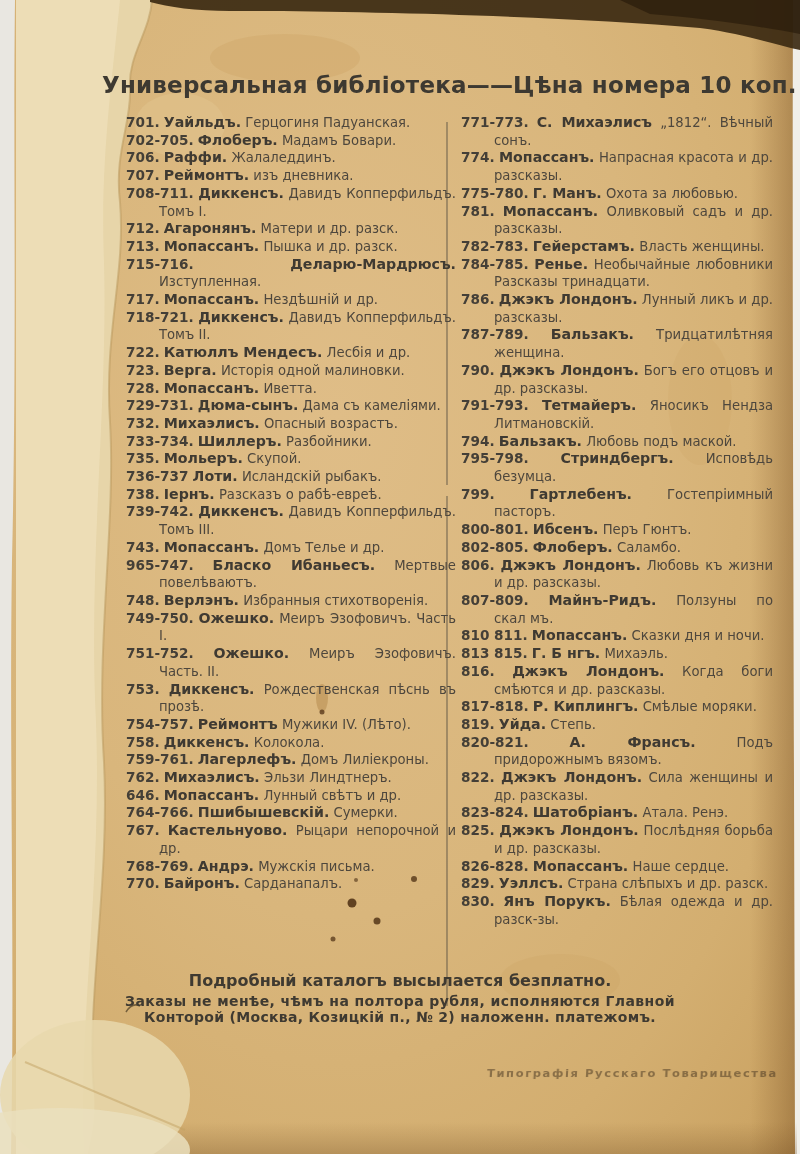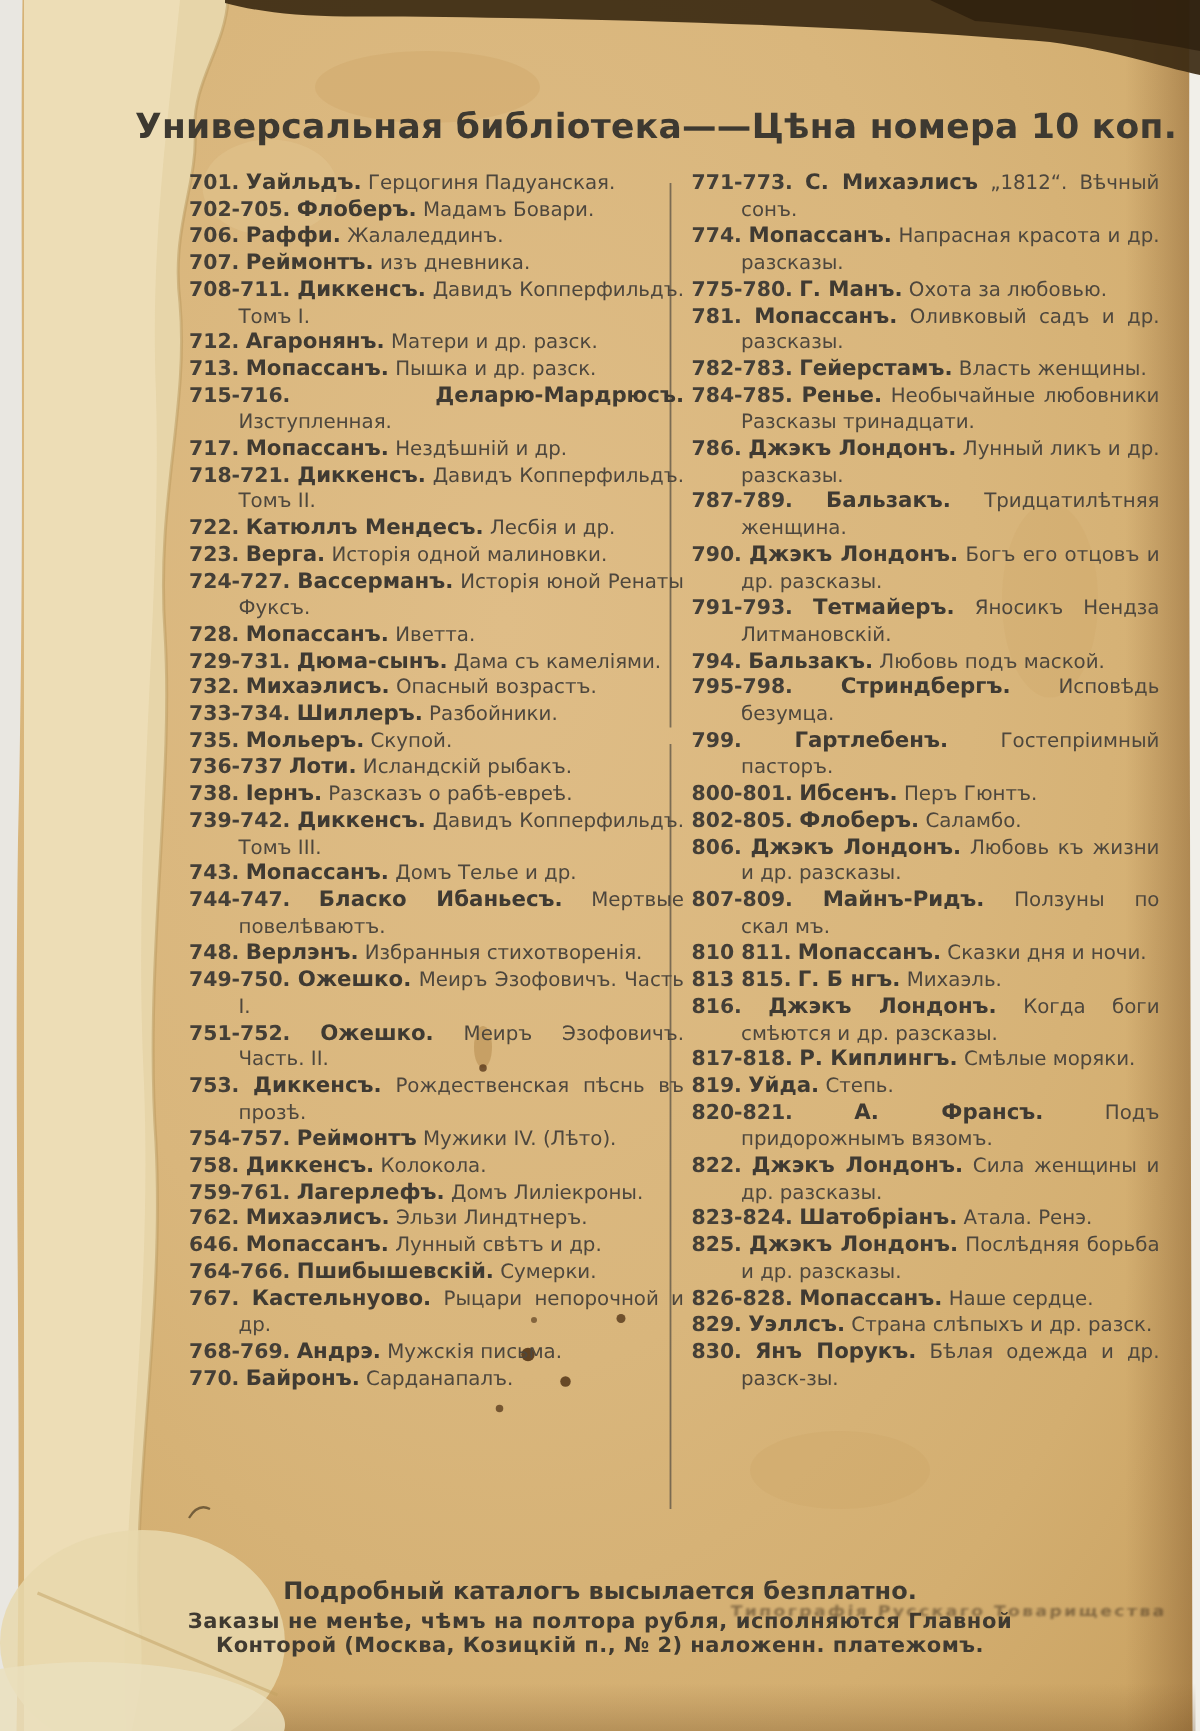--- a/index.html
+++ b/index.html
@@ -8,35 +8,35 @@
     background:#e9e7e2;
     font-family:"DejaVu Sans","Liberation Sans",sans-serif;
   }
   .page{
     position:absolute;inset:0;
     background:radial-gradient(ellipse at 42% 36%, #dfbd87 0%, #d9b67c 48%, #d3ae70 76%, #c9a160 100%);
   }
   .texture{position:absolute;inset:0;z-index:1;pointer-events:none;}
   .content{position:absolute;inset:0;z-index:2;color:#48423a;}
   .title{
-    position:absolute;top:72px;left:90px;width:660px;text-align:center;
+    position:absolute;top:72px;left:102px;width:660px;text-align:center;
     font-size:23px;font-weight:700;color:#3d3931;white-space:nowrap;letter-spacing:.2px;
   }
   .col{
     position:absolute;top:114px;font-size:13.2px;line-height:17.7px;
     color:#4a443c;text-align:justify;
   }
   .col-left{left:114px;width:330px;margin-left:12px;}
   .col-right{left:461px;width:312px;}
   .entry{padding-left:33px;text-indent:-33px;}
   .num{font-weight:700;font-size:13.6px;color:#443f37;}
   .author{font-weight:700;font-size:14.2px;color:#3f3a32;}
   .btitle{font-weight:400;color:#4e473d;}
   .footer{
-    position:absolute;left:40px;width:720px;top:1051px;text-align:center;color:#3f3a31;
+    position:absolute;left:40px;width:720px;top:971px;text-align:center;color:#3f3a31;
   }
   .footer-line1{font-size:16px;font-weight:700;}
   .footer-line2{font-size:14px;font-weight:700;margin-top:3px;letter-spacing:.4px;}
   .footer-line3{font-size:14px;font-weight:700;letter-spacing:.3px;}
   .stamp{
     position:absolute;left:487px;top:1067px;width:300px;white-space:nowrap;
     font-size:11.5px;font-weight:700;color:rgba(62,46,28,.5);
     filter:blur(.7px);letter-spacing:1.6px;transform:scaleY(.85) skewX(-3deg);
   }
 </style>
@@ -108,31 +108,30 @@
         <div class="entry"><span class="num">706.</span> <span class="author">Раффи.</span> <span class="btitle">Жалаледдинъ.</span></div>
         <div class="entry"><span class="num">707.</span> <span class="author">Реймонтъ.</span> <span class="btitle">изъ дневника.</span></div>
         <div class="entry"><span class="num">708-711.</span> <span class="author">Диккенсъ.</span> <span class="btitle">Давидъ Копперфильдъ. Томъ I.</span></div>
         <div class="entry"><span class="num">712.</span> <span class="author">Агаронянъ.</span> <span class="btitle">Матери и др. разск.</span></div>
         <div class="entry"><span class="num">713.</span> <span class="author">Мопассанъ.</span> <span class="btitle">Пышка и др. разск.</span></div>
         <div class="entry"><span class="num">715-716.</span> <span class="author">Деларю-Мардрюсъ.</span> <span class="btitle">Изступленная.</span></div>
         <div class="entry"><span class="num">717.</span> <span class="author">Мопассанъ.</span> <span class="btitle">Нездѣшній и др.</span></div>
         <div class="entry"><span class="num">718-721.</span> <span class="author">Диккенсъ.</span> <span class="btitle">Давидъ Копперфильдъ. Томъ II.</span></div>
         <div class="entry"><span class="num">722.</span> <span class="author">Катюллъ Мендесъ.</span> <span class="btitle">Лесбія и др.</span></div>
         <div class="entry"><span class="num">723.</span> <span class="author">Верга.</span> <span class="btitle">Исторія одной малиновки.</span></div>
-        <div class="entry"><span class="num">724-727.</span> <span class="author">Вассерманъ.</span> <span class="btitle">Исторія юной Ренаты Фуксъ.</span></div>
         <div class="entry"><span class="num">728.</span> <span class="author">Мопассанъ.</span> <span class="btitle">Иветта.</span></div>
         <div class="entry"><span class="num">729-731.</span> <span class="author">Дюма-сынъ.</span> <span class="btitle">Дама съ камеліями.</span></div>
         <div class="entry"><span class="num">732.</span> <span class="author">Михаэлисъ.</span> <span class="btitle">Опасный возрастъ.</span></div>
         <div class="entry"><span class="num">733-734.</span> <span class="author">Шиллеръ.</span> <span class="btitle">Разбойники.</span></div>
         <div class="entry"><span class="num">735.</span> <span class="author">Мольеръ.</span> <span class="btitle">Скупой.</span></div>
         <div class="entry"><span class="num">736-737</span> <span class="author">Лоти.</span> <span class="btitle">Исландскій рыбакъ.</span></div>
         <div class="entry"><span class="num">738.</span> <span class="author">Іернъ.</span> <span class="btitle">Разсказъ о рабѣ-евреѣ.</span></div>
         <div class="entry"><span class="num">739-742.</span> <span class="author">Диккенсъ.</span> <span class="btitle">Давидъ Копперфильдъ. Томъ III.</span></div>
         <div class="entry"><span class="num">743.</span> <span class="author">Мопассанъ.</span> <span class="btitle">Домъ Телье и др.</span></div>
-        <div class="entry"><span class="num">744-747.</span> <span class="author">Бласко Ибаньесъ.</span> <span class="btitle">Мертвые повелѣваютъ.</span></div>
+        <div class="entry"><span class="num">965-747.</span> <span class="author">Бласко Ибаньесъ.</span> <span class="btitle">Мертвые повелѣваютъ.</span></div>
         <div class="entry"><span class="num">748.</span> <span class="author">Верлэнъ.</span> <span class="btitle">Избранныя стихотворенія.</span></div>
         <div class="entry"><span class="num">749-750.</span> <span class="author">Ожешко.</span> <span class="btitle">Меиръ Эзофовичъ. Часть I.</span></div>
         <div class="entry"><span class="num">751-752.</span> <span class="author">Ожешко.</span> <span class="btitle">Меиръ Эзофовичъ. Часть. II.</span></div>
         <div class="entry"><span class="num">753.</span> <span class="author">Диккенсъ.</span> <span class="btitle">Рождественская пѣснь въ прозѣ.</span></div>
         <div class="entry"><span class="num">754-757.</span> <span class="author">Реймонтъ</span> <span class="btitle">Мужики IV. (Лѣто).</span></div>
         <div class="entry"><span class="num">758.</span> <span class="author">Диккенсъ.</span> <span class="btitle">Колокола.</span></div>
         <div class="entry"><span class="num">759-761.</span> <span class="author">Лагерлефъ.</span> <span class="btitle">Домъ Лиліекроны.</span></div>
         <div class="entry"><span class="num">762.</span> <span class="author">Михаэлисъ.</span> <span class="btitle">Эльзи Линдтнеръ.</span></div>
         <div class="entry"><span class="num">646.</span> <span class="author">Мопассанъ.</span> <span class="btitle">Лунный свѣтъ и др.</span></div>
         <div class="entry"><span class="num">764-766.</span> <span class="author">Пшибышевскій.</span> <span class="btitle">Сумерки.</span></div>

